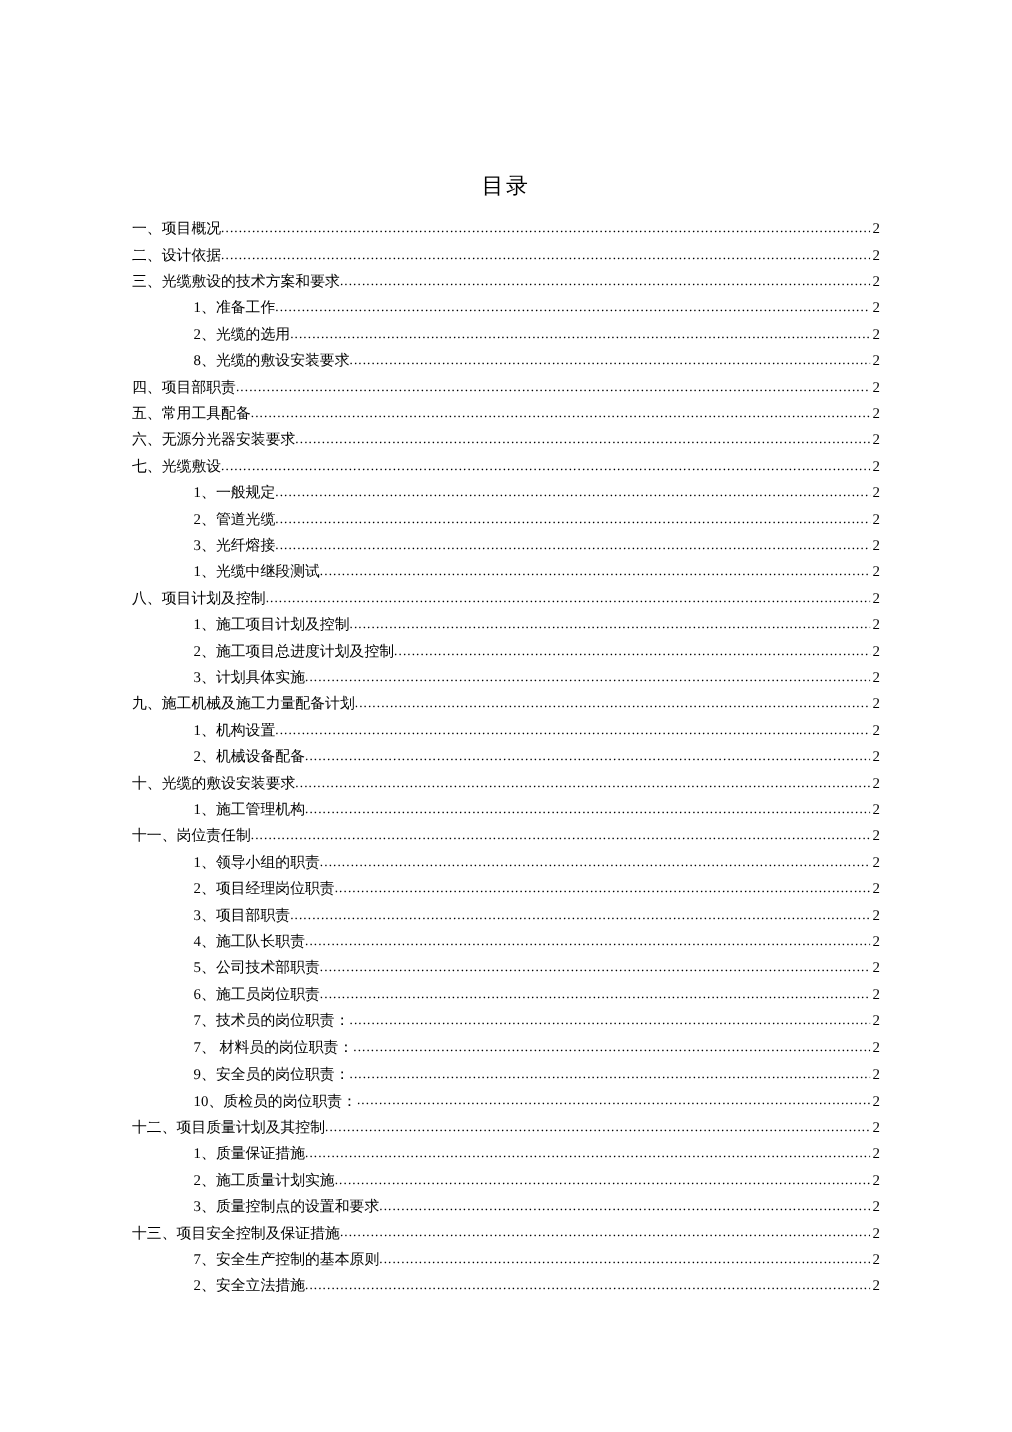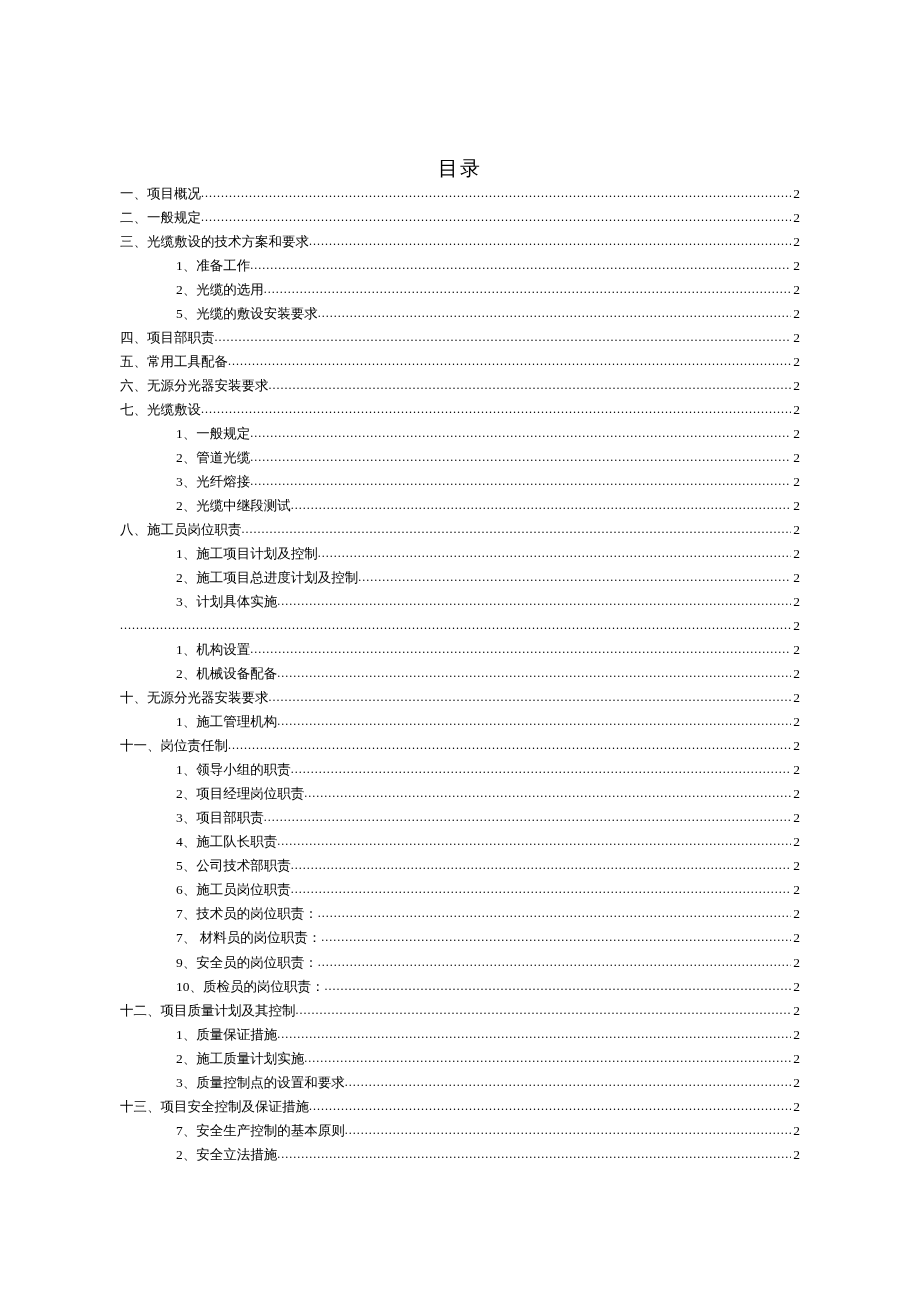--- a/index.html
+++ b/index.html
@@ -14,21 +14,21 @@
       height: 1302px;
       position: relative;
     }
     .page {
       padding: 155px 120px 100px 120px;
     }
     .title {
       text-align: center;
       font-size: 20px;
       font-weight: normal;
-      margin-bottom: 0;
+      margin-bottom: 14px;
       letter-spacing: 2px;
     }
     .toc-entry {
       display: flex;
       align-items: baseline;
       font-size: 13.5px;
       line-height: 1.78;
       white-space: nowrap;
       color: #000;
     }
@@ -62,41 +62,41 @@
 
 <div class="page">
   <h1 class="title">目录</h1>
   <div id="toc-container">
       <div class="toc-entry level-1">
         <span class="toc-label">一、项目概况</span>
         <span class="toc-dots"></span>
         <span class="toc-page">2</span>
       </div>
       <div class="toc-entry level-1">
-        <span class="toc-label">二、一般规定</span>
+        <span class="toc-label">二、设计依据</span>
         <span class="toc-dots"></span>
         <span class="toc-page">2</span>
       </div>
       <div class="toc-entry level-1">
         <span class="toc-label">三、光缆敷设的技术方案和要求</span>
         <span class="toc-dots"></span>
         <span class="toc-page">2</span>
       </div>
       <div class="toc-entry level-2">
         <span class="toc-label">1、准备工作</span>
         <span class="toc-dots"></span>
         <span class="toc-page">2</span>
       </div>
       <div class="toc-entry level-2">
         <span class="toc-label">2、光缆的选用</span>
         <span class="toc-dots"></span>
         <span class="toc-page">2</span>
       </div>
       <div class="toc-entry level-2">
-        <span class="toc-label">5、光缆的敷设安装要求</span>
+        <span class="toc-label">8、光缆的敷设安装要求</span>
         <span class="toc-dots"></span>
         <span class="toc-page">2</span>
       </div>
       <div class="toc-entry level-1">
         <span class="toc-label">四、项目部职责</span>
         <span class="toc-dots"></span>
         <span class="toc-page">2</span>
       </div>
       <div class="toc-entry level-1">
         <span class="toc-label">五、常用工具配备</span>
@@ -122,60 +122,61 @@
         <span class="toc-label">2、管道光缆</span>
         <span class="toc-dots"></span>
         <span class="toc-page">2</span>
       </div>
       <div class="toc-entry level-2">
         <span class="toc-label">3、光纤熔接</span>
         <span class="toc-dots"></span>
         <span class="toc-page">2</span>
       </div>
       <div class="toc-entry level-2">
-        <span class="toc-label">2、光缆中继段测试</span>
-        <span class="toc-dots"></span>
-        <span class="toc-page">2</span>
-      </div>
-      <div class="toc-entry level-1">
-        <span class="toc-label">八、施工员岗位职责</span>
+        <span class="toc-label">1、光缆中继段测试</span>
+        <span class="toc-dots"></span>
+        <span class="toc-page">2</span>
+      </div>
+      <div class="toc-entry level-1">
+        <span class="toc-label">八、项目计划及控制</span>
         <span class="toc-dots"></span>
         <span class="toc-page">2</span>
       </div>
       <div class="toc-entry level-2">
         <span class="toc-label">1、施工项目计划及控制</span>
         <span class="toc-dots"></span>
         <span class="toc-page">2</span>
       </div>
       <div class="toc-entry level-2">
         <span class="toc-label">2、施工项目总进度计划及控制</span>
         <span class="toc-dots"></span>
         <span class="toc-page">2</span>
       </div>
       <div class="toc-entry level-2">
         <span class="toc-label">3、计划具体实施</span>
         <span class="toc-dots"></span>
         <span class="toc-page">2</span>
       </div>
       <div class="toc-entry level-1">
+        <span class="toc-label">九、施工机械及施工力量配备计划</span>
         <span class="toc-dots"></span>
         <span class="toc-page">2</span>
       </div>
       <div class="toc-entry level-2">
         <span class="toc-label">1、机构设置</span>
         <span class="toc-dots"></span>
         <span class="toc-page">2</span>
       </div>
       <div class="toc-entry level-2">
         <span class="toc-label">2、机械设备配备</span>
         <span class="toc-dots"></span>
         <span class="toc-page">2</span>
       </div>
       <div class="toc-entry level-1">
-        <span class="toc-label">十、无源分光器安装要求</span>
+        <span class="toc-label">十、光缆的敷设安装要求</span>
         <span class="toc-dots"></span>
         <span class="toc-page">2</span>
       </div>
       <div class="toc-entry level-2">
         <span class="toc-label">1、施工管理机构</span>
         <span class="toc-dots"></span>
         <span class="toc-page">2</span>
       </div>
       <div class="toc-entry level-1">
         <span class="toc-label">十一、岗位责任制</span>

